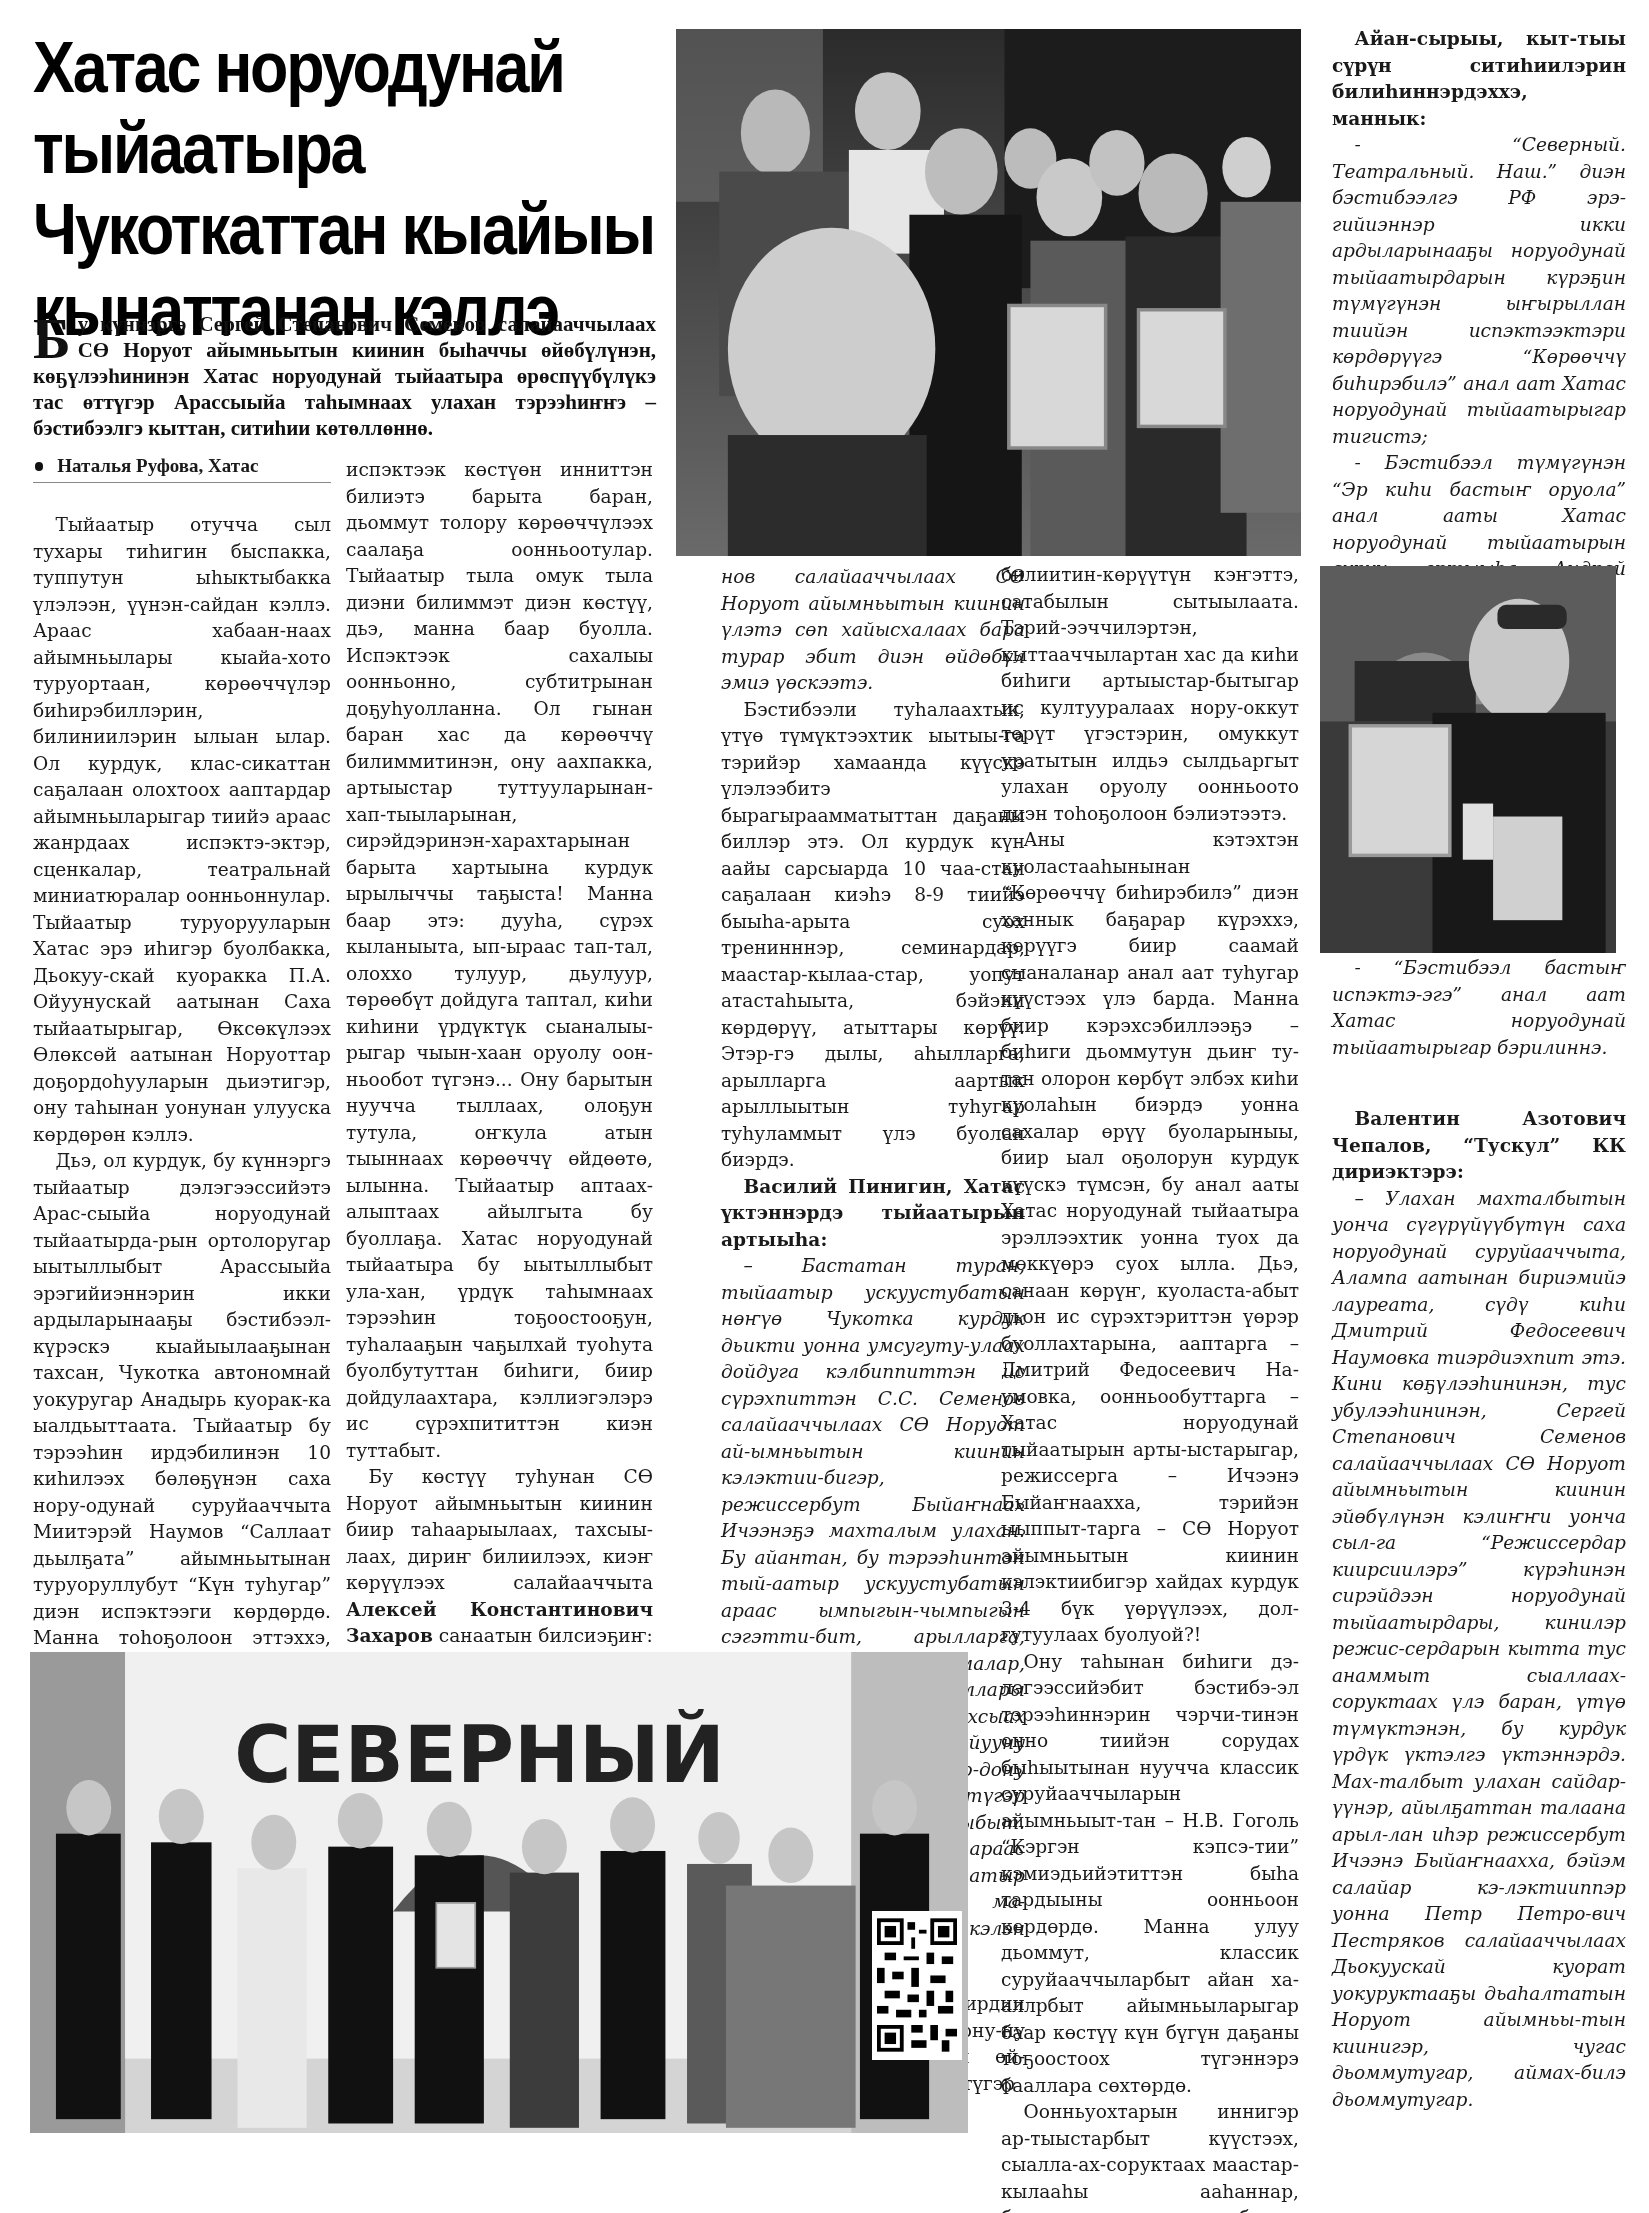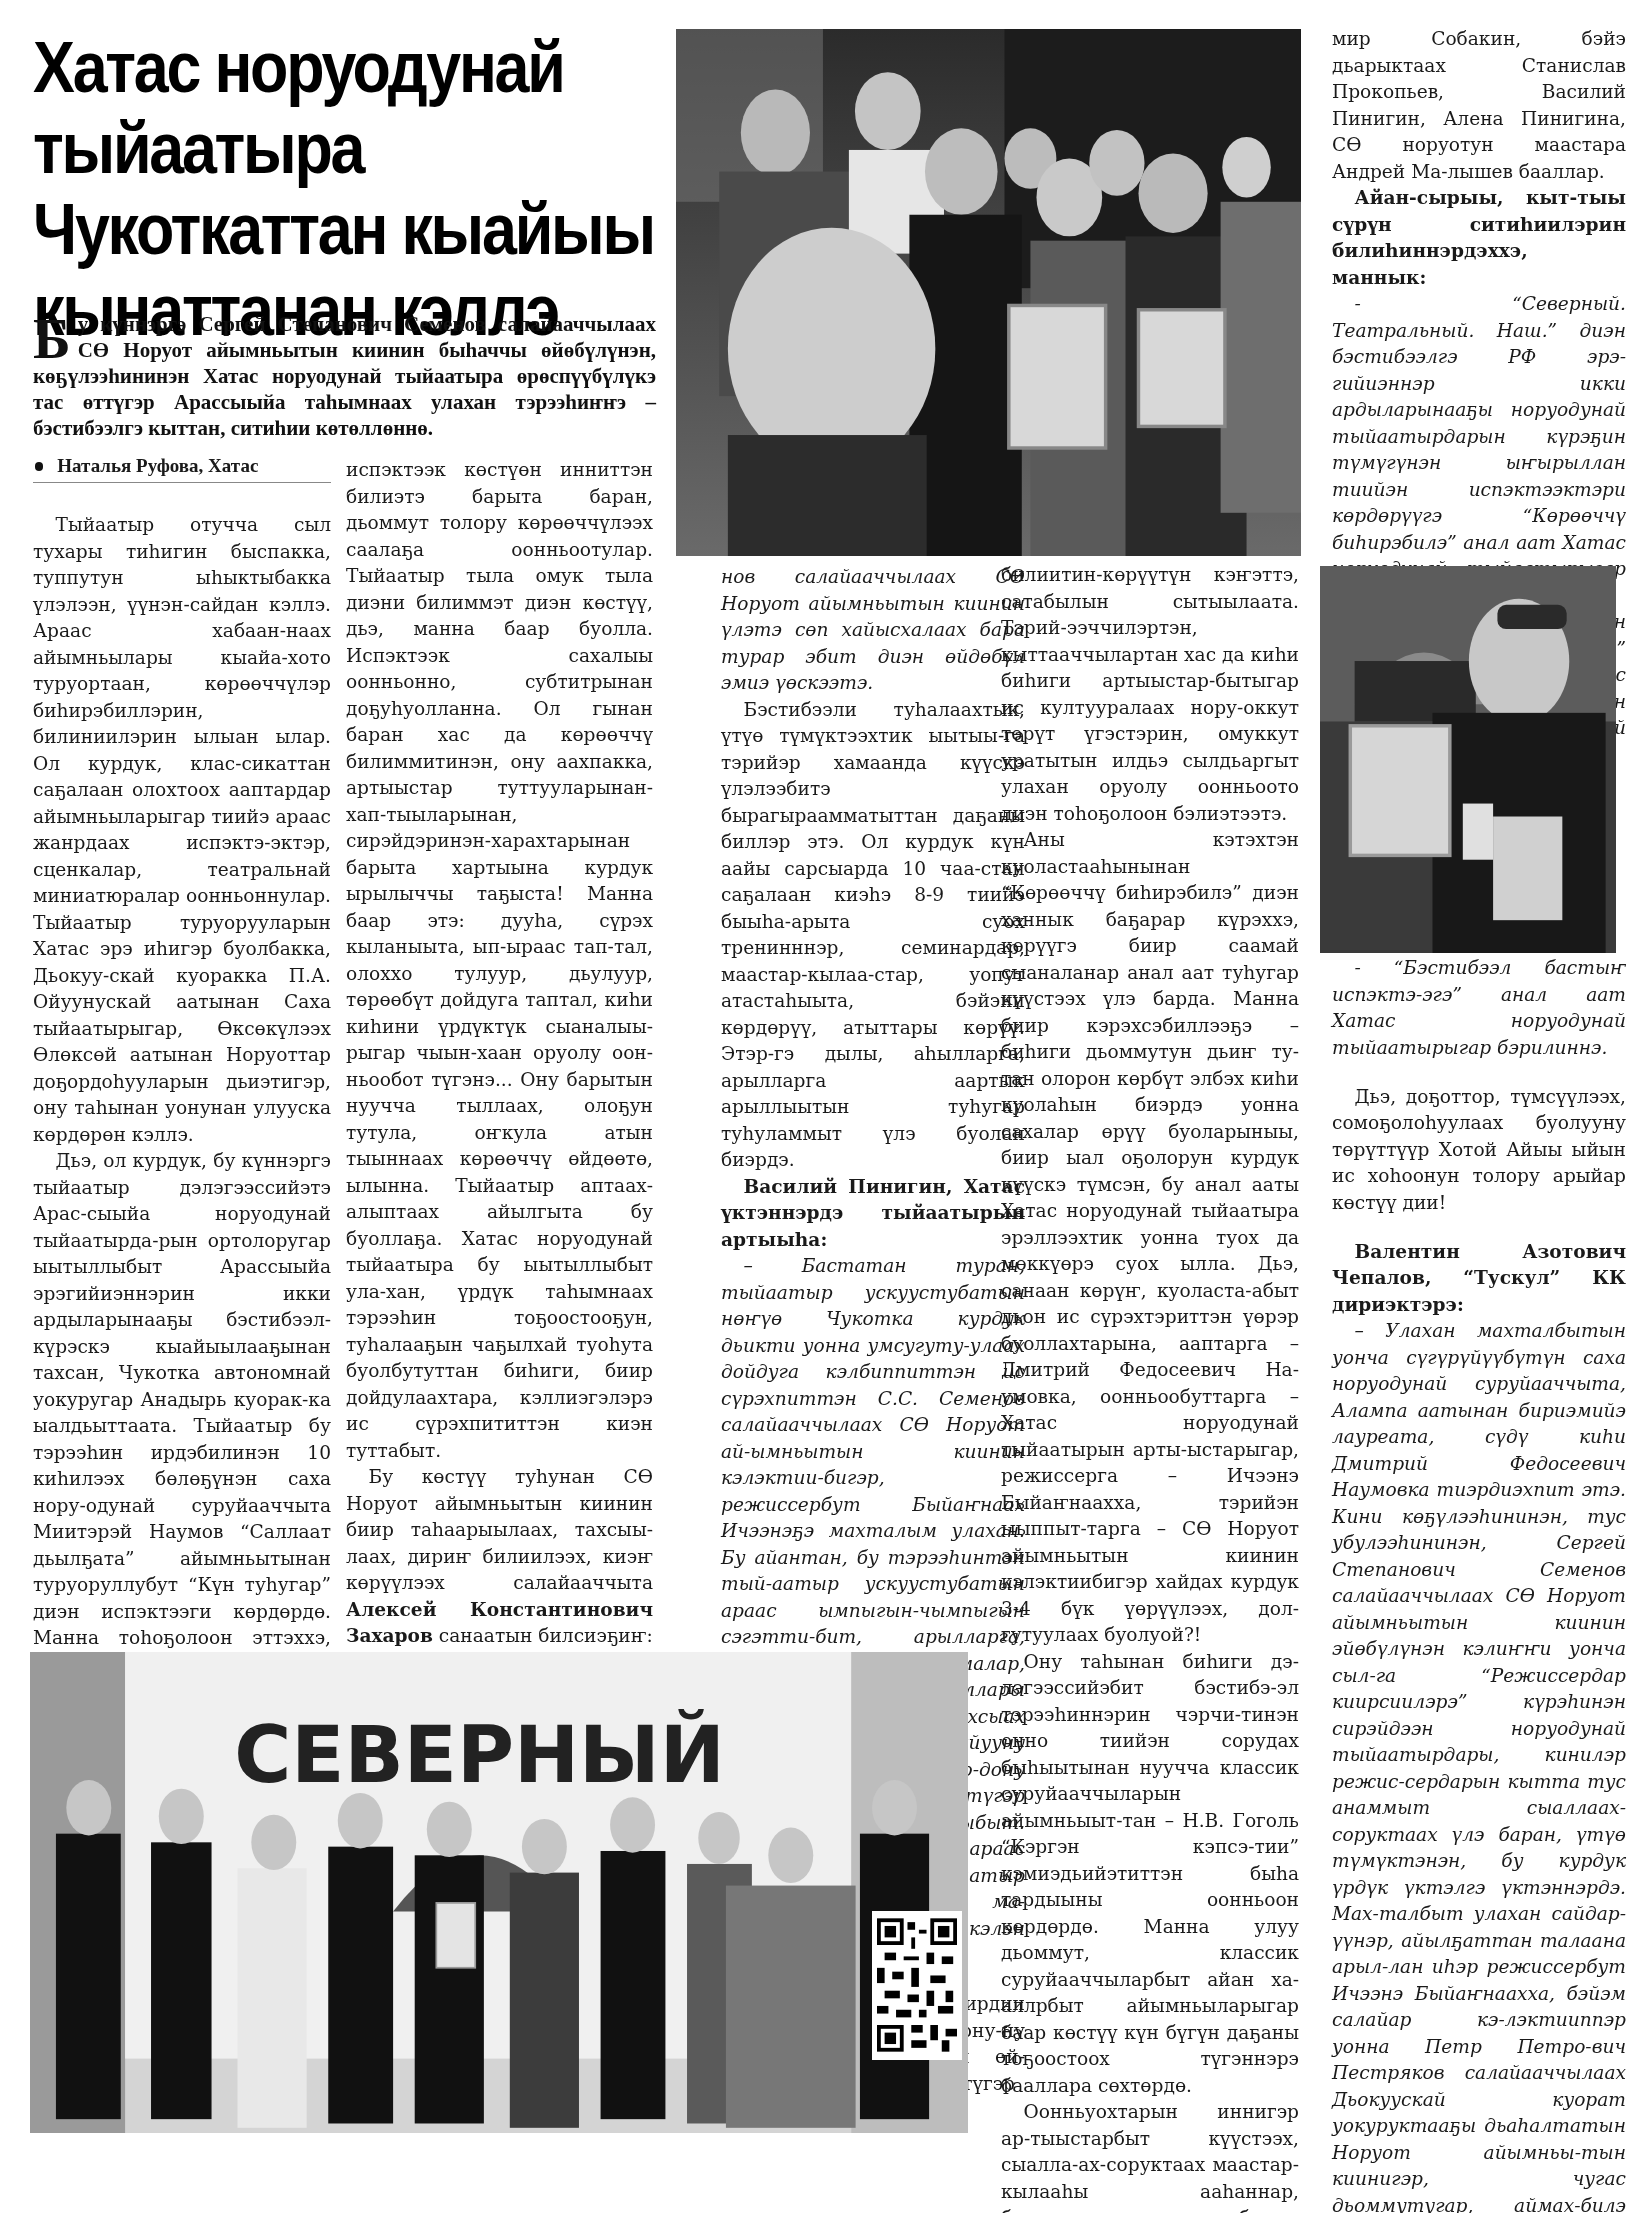--- a/index.html
+++ b/index.html
@@ -102,21 +102,20 @@
 
 <div class="abs col col4">
   <p class="noind">билиитин-көрүүтүн кэҥэттэ, сатабылын сытыылаата. Тэрий-ээччилэртэн, кыттааччылартан хас да киһи биһиги артыыстар-бытыгар ис култууралаах нору-оккут төрүт үгэстэрин, омуккут уратытын илдьэ сылдьаргыт улахан оруолу оонньоото диэн тоһоҕолоон бэлиэтээтэ.</p>
   <p>Аны кэтэхтэн куоластааһынынан “Көрөөччү биһирэбилэ” диэн ханнык баҕарар күрэххэ, көрүүгэ биир саамай сыаналанар анал аат туһугар күүстээх үлэ барда. Манна биир кэрэхсэбиллээҕэ – биһиги дьоммутун дьиҥ ту-тан олорон көрбүт элбэх киһи куолаһын биэрдэ уонна сахалар өрүү буоларыныы, биир ыал оҕолорун курдук күүскэ түмсэн, бу анал ааты Хатас норуодунай тыйаатыра эрэллээхтик уонна туох да мөккүөрэ суох ылла. Дьэ, санаан көрүҥ, куоласта-абыт дьон ис сүрэхтэриттэн үөрэр буоллахтарына, ааптарга – Дмитрий Федосеевич На-умовка, оонньообуттарга – Хатас норуодунай тыйаатырын арты-ыстарыгар, режиссерга – Ичээнэ Быйаҥнаахха, тэрийэн ыыппыт-тарга – СӨ Норуот айымньытын киинин кэлэктиибигэр хайдах курдук 3-4 бүк үөрүүлээх, дол-гутуулаах буолуой?!</p>
   <p>Ону таһынан биһиги дэ-лэгээссийэбит бэстибэ-эл тэрээһиннэрин чэрчи-тинэн онно тиийэн сорудах быһыытынан нуучча классик суруйааччыларын айымньыыт-тан – Н.В. Гоголь “Кэргэн кэпсэ-тии” кэмиэдьийэтиттэн быһа тардыыны оонньоон көрдөрдө. Манна улуу дьоммут, классик суруйааччыларбыт айан ха-аллрбыт айымньыларыгар баар көстүү күн бүгүн даҕаны тоҕоостоох түгэннэрэ бааллара сөхтөрдө.</p>
   <p>Оонньуохтарын иннигэр ар-тыыстарбыт күүстээх, сыалла-ах-соруктаах маастар-кылааһы ааһаннар, билиилэригэр билии эбиннилэр, сатабылларын чо-чуйдулар. Манна биһиги дьом-мутун кытта тэрийээччилэр-тэн анаммыт исписэлиистэр үлэлэстилэр.</p>
 
 </div>
 
 <div class="abs col col5a">
-  <p class="noind">мир Собакин, бэйэ дьарыктаах Станислав Прокопьев, Василий Пинигин, Алена Пинигина, СӨ норуотун маастара Андрей Ма-лышев бааллар.</p>
   <p class="b">Айан-сырыы, кыт-тыы сүрүн ситиһиилэрин билиһиннэрдэххэ, маннык:</p>
   <p class="it">- “Северный. Театральный. Наш.” диэн бэстибээлгэ РФ эрэ-гийиэннэр икки ардыларынааҕы норуодунай тыйаатырдарын күрэҕин түмүгүнэн ыҥырыллан тиийэн испэктээктэри көрдөрүүгэ “Көрөөччү биһирэбилэ” анал аат Хатас норуодунай тыйаатырыгар тигистэ;</p>
   <p class="it">- Бэстибээл түмүгүнэн “Эр киһи бастыҥ оруола” анал ааты Хатас норуодунай тыйаатырын сүрүн артыыһа Андрей Лукич Малышев ылла.</p>
 </div>
 
 <div class="abs photo photo-right">
   <svg viewBox="0 0 342 448" preserveAspectRatio="none">
     <rect width="342" height="448" fill="#3a3a3a"></rect>
     <rect x="0" y="0" width="342" height="180" fill="#5c5c5c"></rect>
     <path d="M40 160 Q120 40 200 160 Z" fill="#8a8a8a"></path>
@@ -126,21 +125,20 @@
     <rect x="130" y="170" width="200" height="278" fill="#181818"></rect>
     <rect x="35" y="185" width="115" height="150" fill="#d6d6d6" stroke="#9a9a9a" stroke-width="4"></rect>
     <rect x="200" y="290" width="80" height="120" fill="#d0d0d0"></rect>
     <rect x="165" y="275" width="35" height="65" fill="#e0e0e0"></rect>
   </svg>
 </div>
 
 <div class="abs col col5b">
   <p class="it">- “Бэстибээл бастыҥ испэктэ-эгэ” анал аат Хатас норуодунай тыйаатырыгар бэрилиннэ.</p>
   <div class="gap"></div>
-  <p>Дьэ, доҕоттор, түмсүүлээх, сомоҕолоһуулаах буолууну төрүттүүр Хотой Айыы ыйын ис хоһоонун толору арыйар көстүү дии!</p>
   <div class="gap"></div>
   <p class="b">Валентин Азотович Чепалов, “Тускул” КК дириэктэрэ:</p>
   <p class="it">– Улахан махталбытын уонча сүгүрүйүүбүтүн саха норуодунай суруйааччыта, Алампа аатынан бириэмийэ лауреата, сүдү киһи Дмитрий Федосеевич Наумовка тиэрдиэхпит этэ. Кини көҕүлээһининэн, тус убулээһининэн, Сергей Степанович Семенов салайааччылаах СӨ Норуот айымньытын киинин эйөбүлүнэн кэлиҥҥи уонча сыл-га “Режиссердар киирсиилэрэ” күрэһинэн сирэйдээн норуодунай тыйаатырдары, кинилэр режис-сердарын кытта тус анаммыт сыаллаах-соруктаах үлэ баран, үтүө түмүктэнэн, бу курдук үрдүк үктэлгэ үктэннэрдэ. Мах-талбыт улахан сайдар-үүнэр, айылҕаттан талаана арыл-лан иһэр режиссербут Ичээнэ Быйаҥнаахха, бэйэм салайар кэ-лэктииппэр уонна Петр Петро-вич Пестряков салайааччылаах Дьокуускай куорат уокуруктааҕы дьаһалтатын Норуот айымньы-тын киинигэр, чугас дьоммутугар, аймах-билэ дьоммутугар.</p>
 
 </div>
 
 <div class="abs photo photo-bottom">
   <svg viewBox="0 0 1085 556" preserveAspectRatio="none">
     <rect width="1085" height="556" fill="#d4d4d4"></rect>
     <rect x="0" y="0" width="110" height="556" fill="#9a9a9a"></rect>

